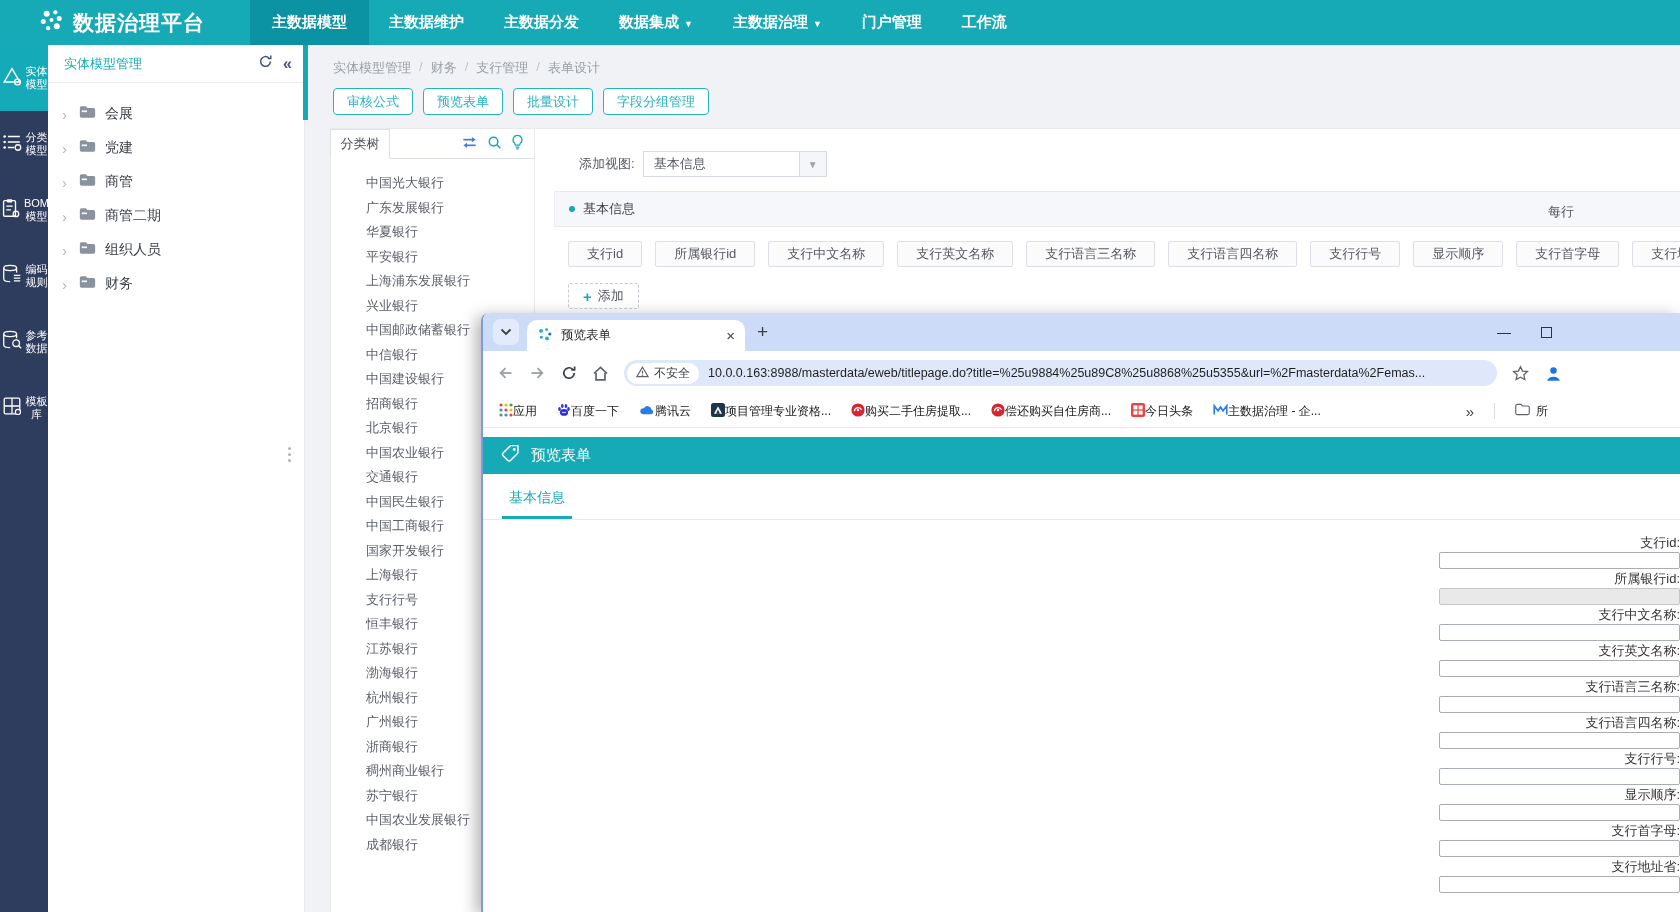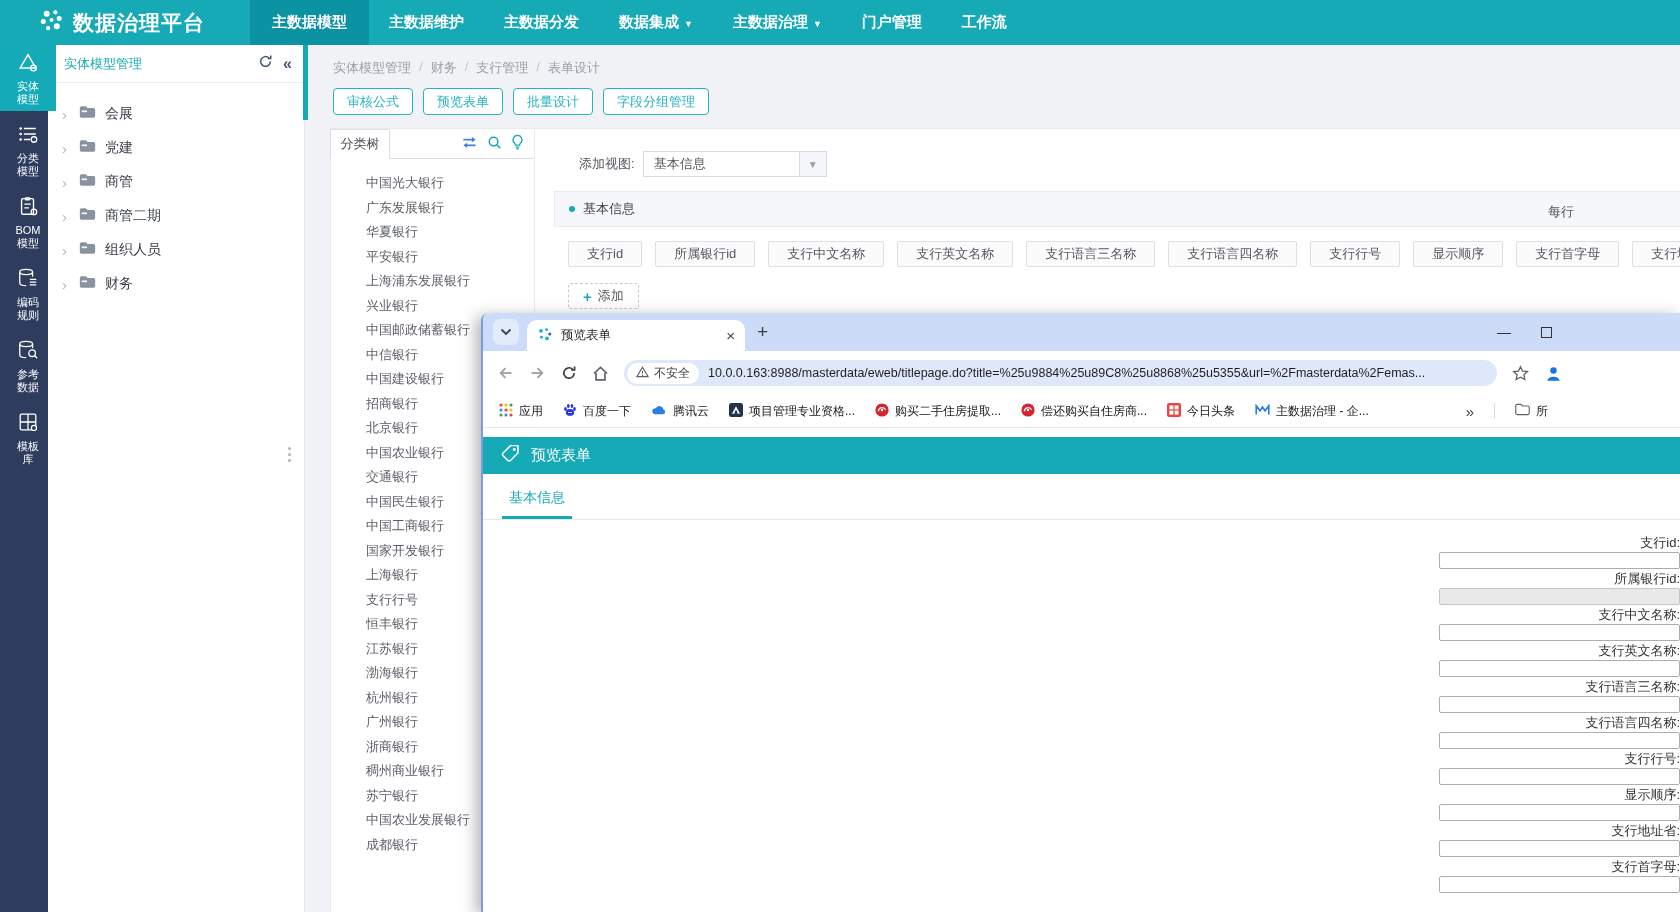--- a/index.html
+++ b/index.html
@@ -13,21 +13,21 @@
   .logo { display:flex; align-items:center; gap:8px; padding:0 14px; width:200px;margin-left:24px; }
   .logo-title { font-size:21px; font-weight:bold; letter-spacing:1px; white-space:nowrap; }
   .topnav { display:flex; align-items:stretch;padding-left:26px; }
   .nav-item { display:flex; align-items:center; gap:5px; padding:0 16px; margin:0 4px;
     font-size:15px; font-weight:bold; cursor:pointer; white-space:nowrap; }
   .nav-item.active { background:#0c93a3; margin:0; padding:0 22px; }
   .nav-caret { font-size:9px; margin-top:2px; }
 
   
   .rail { position:absolute; left:0; top:45px; width:48px; bottom:0; background:#2e3c5e; z-index:20; }
-  .rail-item { width:56px; height:66px; margin-bottom:6px; display:flex; flex-direction:column;
+  .rail-item { width:48px; height:66px; margin-bottom:0; display:flex; flex-direction:row;
     align-items:center; justify-content:center; gap:3px; color:#fff; cursor:pointer; }
   .rail-item.active { background:#15aab8; }
   .rail-label { font-size:11px; line-height:13px; text-align:center; }
 
   
   .tree-panel { position:absolute; left:48px; top:45px; width:257px; bottom:0; background:#fff;
     border-right:1px solid #e6e8ec; z-index:10; }
   .tree-head { height:38px; border-bottom:1px solid #ebedf0; display:flex; align-items:center; padding:0 12px 0 16px; }
   .tree-title { color:#16a9b6; font-size:13px; flex:1; }
   .tree-head-icons { display:flex; align-items:center; gap:10px; color:#44557a; }
@@ -97,21 +97,21 @@
   .tb-icon { display:flex; align-items:center; cursor:pointer; }
   .url-pill { flex:1; height:26px; background:#dfe8fb; border-radius:13px; display:flex; align-items:center;
     padding:0 10px 0 3px; overflow:hidden; cursor:text; }
   .sec-chip { height:21px; background:#fff; border-radius:11px; display:flex; align-items:center; gap:5px;
     padding:0 9px; flex-shrink:0;text-align:right; }
   .sec-label { font-size:12px; color:#3c4043; white-space:nowrap; }
   .url-text { margin-left:9px; font-size:12.5px; color:#1f1f1f; white-space:nowrap; overflow:hidden; }
   .toolbar-trail { width:88px; }
   .bookmarks { height:33px; background:#fff; display:flex; align-items:center; padding:0 16px; gap:20px;
     border-bottom:1px solid #e8eaed; }
-  .bm-item { display:flex; align-items:center; gap:6px; font-size:12px; color:#202124; white-space:nowrap; cursor:pointer; }
+  .bm-item { display:flex; align-items:center; font-size:12px; color:#202124; white-space:nowrap; cursor:pointer; }
   .bm-spacer { flex:1; }
   .bm-overflow { font-size:15px; color:#3c4043; cursor:pointer; }
   .bm-divider { width:1px; height:16px; background:#dadce0; }
   .bm-all { display:flex; align-items:center; gap:6px; font-size:12px; color:#202124; cursor:pointer; }
   .bm-trail { width:96px; }
   .page { background:#fff; height:484px; padding-top:9px; }
   .page-head { height:37px; background:#16a9b6; display:flex; align-items:center; gap:10px; padding:0 17px; }
   .page-head-title { color:#fff; font-size:15px; }
   .page-tabrow { border-bottom:1px solid #e9e9e9; }
   .ptab { display:inline-block; margin:15px 0 0 19px; padding:0 7px 9px 7px; color:#16a9b6;
@@ -627,24 +627,24 @@
           </div>
           <div class="pform-row">
             <label class="pform-label">支行行号:</label>
             <input class="pform-input" style="">
           </div>
           <div class="pform-row">
             <label class="pform-label">显示顺序:</label>
             <input class="pform-input" style="">
           </div>
           <div class="pform-row">
+            <label class="pform-label">支行首字母:</label>
+            <input class="pform-input" style="">
+          </div>
+          <div class="pform-row">
             <label class="pform-label">支行地址省:</label>
-            <input class="pform-input" style="">
-          </div>
-          <div class="pform-row">
-            <label class="pform-label">支行首字母:</label>
             <input class="pform-input" style="">
           </div>
         </div>
     </div>
   </div>
 
 </div>
 
 </body></html>

